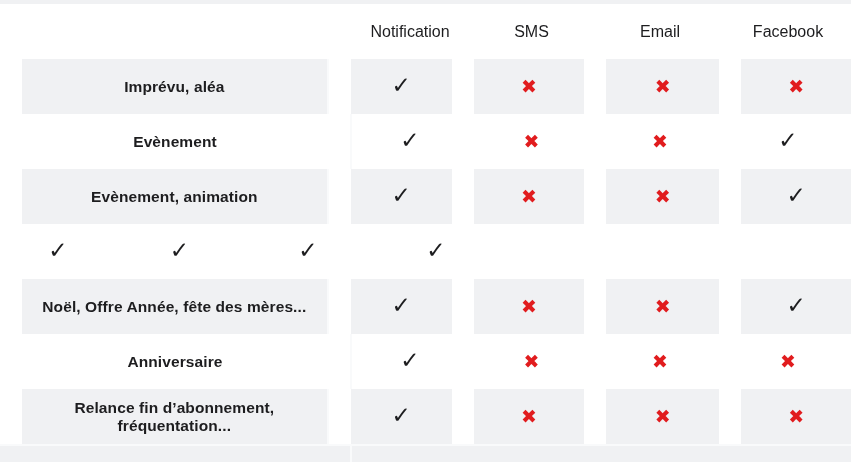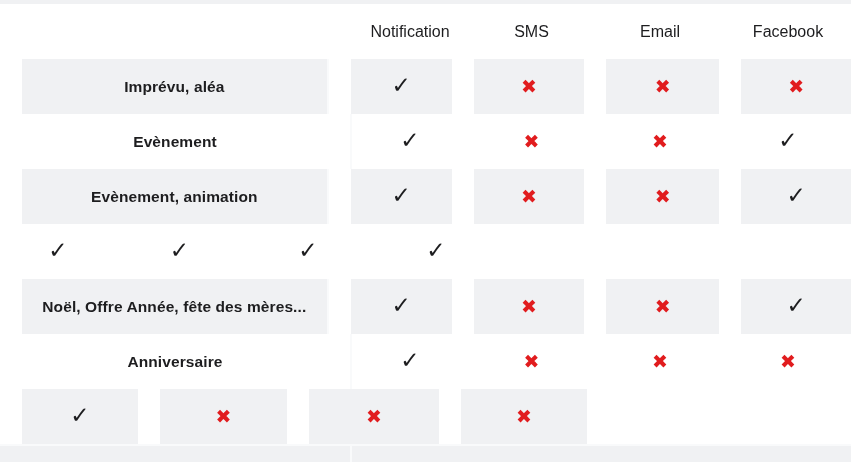--- a/index.html
+++ b/index.html
@@ -132,20 +132,21 @@
             <span class="mark cross">✖</span>
           </div>
           <div class="cell c3">
             <span class="mark cross">✖</span>
           </div>
           <div class="cell c4">
             <span class="mark cross">✖</span>
           </div>
         </div>
         <div class="row odd">
+          <div class="cell label-cell">Relance fin d’abonnement, fréquentation...</div>
           <div class="cell c1">
             <span class="mark check">✓</span>
           </div>
           <div class="cell c2">
             <span class="mark cross">✖</span>
           </div>
           <div class="cell c3">
             <span class="mark cross">✖</span>
           </div>
           <div class="cell c4">

